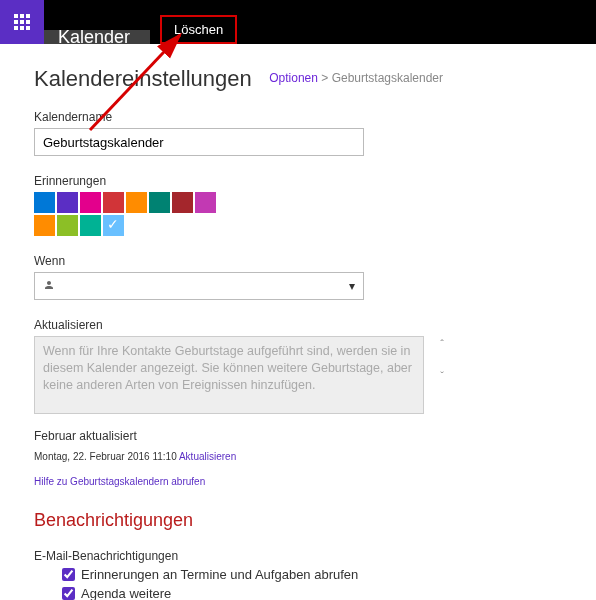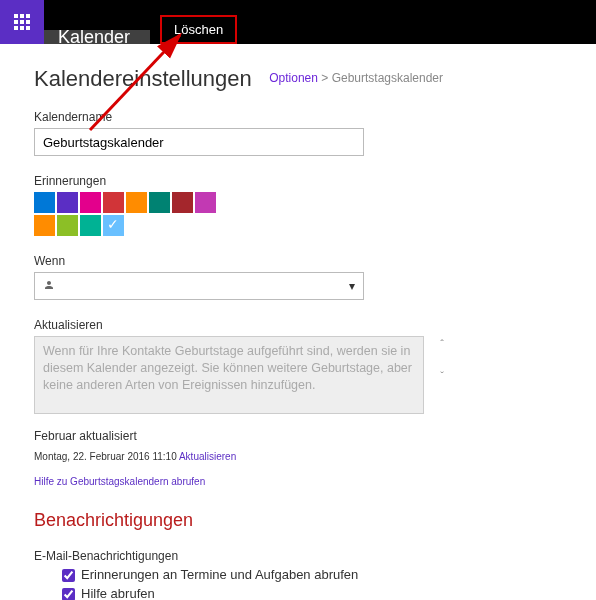--- a/index.html
+++ b/index.html
@@ -31,21 +31,21 @@
 
   .desc-wrap { position: relative; width: 410px; }
   .desc-box { width: 390px; height: 78px; border: 1px solid #ccc; background: #eee; color: #aaa; font-size: 12.5px; padding: 6px 8px; line-height: 1.35; resize: none; font-family: inherit; }
   .scroll-arrows { position: absolute; right: 0; top: 2px; display: flex; flex-direction: column; gap: 20px; color: #888; font-size: 11px; }
 
   .updated-line { font-size: 10px; margin-top: 8px; }
   .link { color: #5b2ec4; text-decoration: none; cursor: pointer; }
   .help-link { display: inline-block; margin-top: 14px; font-size: 10px; }
 
   h2.sub-title { font-size: 18px; font-weight: 300; margin-top: 22px; color: #b91c1c; }
-  .check-row { display: flex; align-items: flex-end; gap: 6px; margin-top: 4px; font-size: 13px; padding-left: 28px; }
+  .check-row { display: flex; align-items: center; gap: 6px; margin-top: 4px; font-size: 13px; padding-left: 28px; }
   .check-row input { accent-color: #5b2ec4; }
 
   .anno-arrow { position: absolute; pointer-events: none; top: 30px; left: 70px; }
 </style>
 </head>
 <body>
 
 <div class="topbar">
   <div class="waffle">
     <div class="waffle-grid">
@@ -121,21 +121,21 @@
   <a class="link help-link">Hilfe zu Geburtstagskalendern abrufen</a>
 
   <h2 class="sub-title">Benachrichtigungen</h2>
   <div class="section-label" style="">E-Mail-Benachrichtigungen</div>
   <label class="check-row">
     <input type="checkbox" checked="" style="">
     <span>Erinnerungen an Termine und Aufgaben abrufen</span>
   </label>
   <label class="check-row">
     <input type="checkbox" checked="" style="">
-    <span>Hilfe abrufen</span>
+    <span>Agenda weitere</span>
   </label>
 
   
 </div>
 
 <svg class="anno-arrow" width="140" height="120">
   <defs>
       <marker id="ah" markerWidth="10" markerHeight="10" refX="8" refY="3" orient="auto">
         <path d="M0,0 L0,6 L9,3 z" fill="#d60000"></path>
       </marker>

